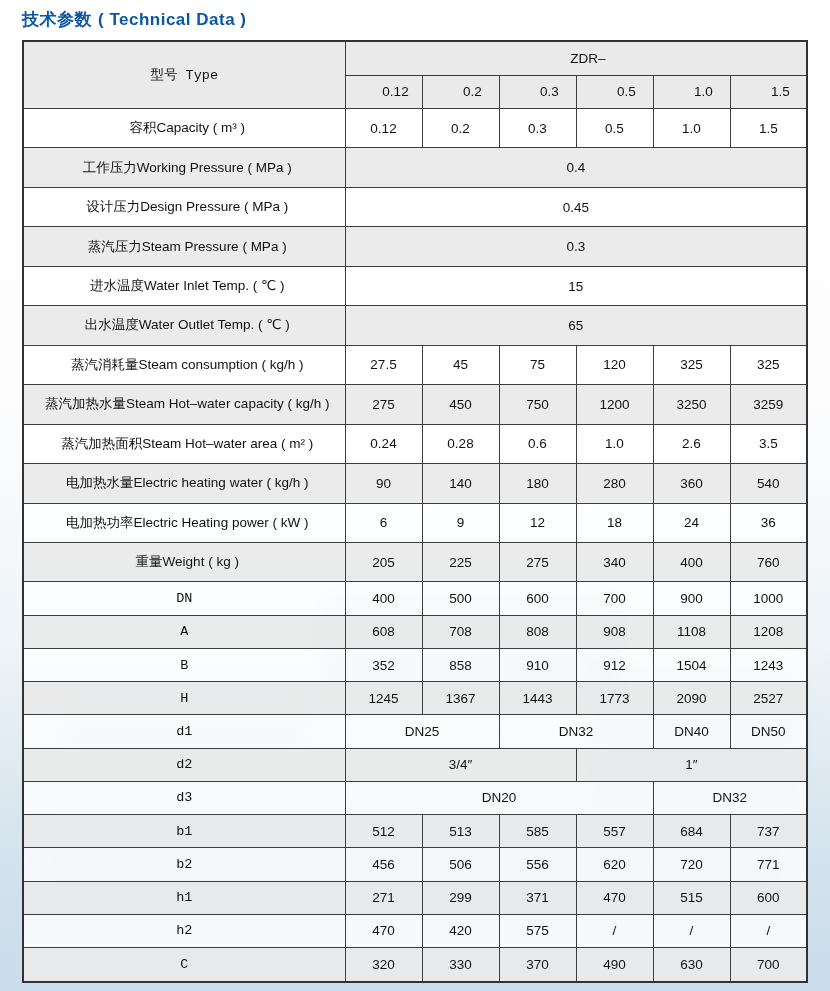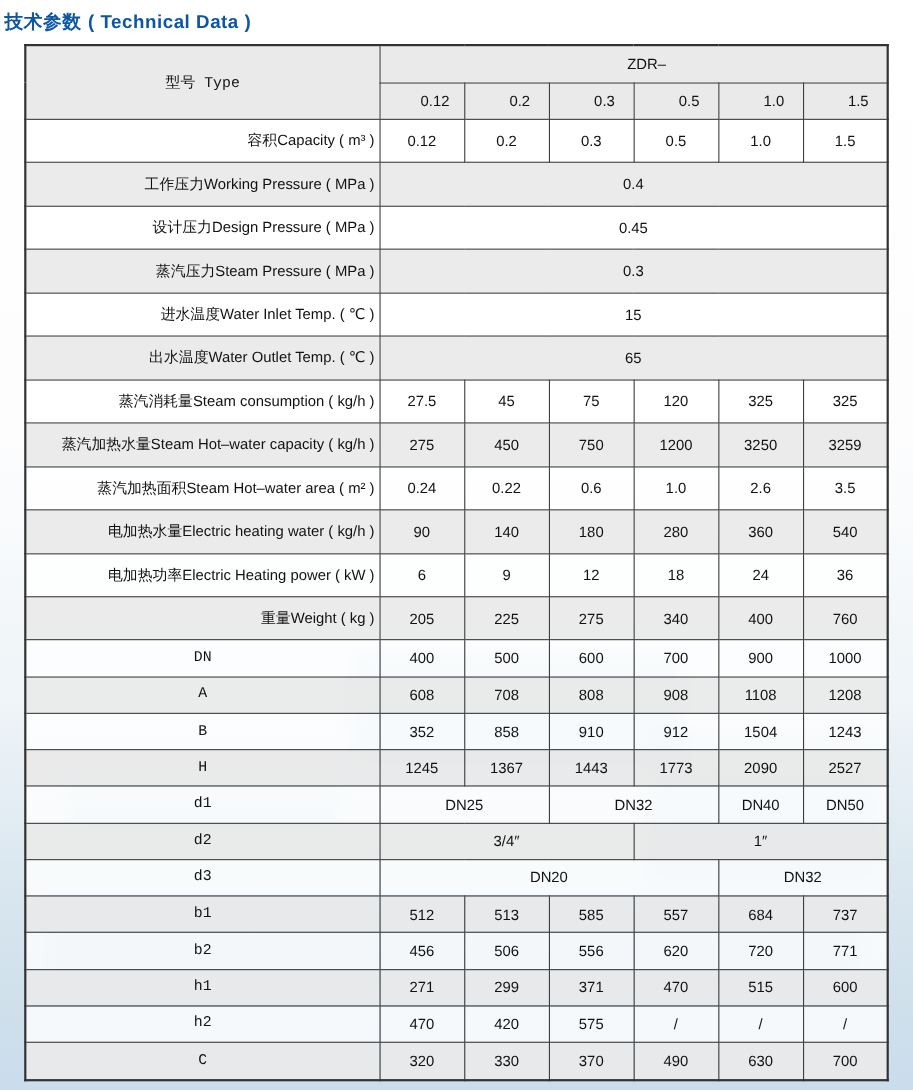--- a/index.html
+++ b/index.html
@@ -10,21 +10,21 @@
     font-family:"Liberation Sans","DejaVu Sans",sans-serif;
     background:linear-gradient(180deg,#ffffff 0%,#fdfdfe 40%,#eef4f8 65%,#d9e6ef 82%,#cfe0eb 92%,#cadded 100%);
   }
   .wm { position:absolute; filter:blur(7px); border-radius:10px; }
   .wm1 { left:320px; top:590px; width:300px; height:110px; background:rgba(140,180,215,0.22); }
   .wm2 { left:40px;  top:820px; width:740px; height:70px;  background:rgba(130,175,210,0.20); }
   .wm3 { left:590px; top:660px; width:210px; height:140px; background:rgba(150,190,220,0.18); }
   .wm4 { left:60px;  top:700px; width:250px; height:60px;  background:rgba(150,190,220,0.13); }
 
   .page-title {
-    position:absolute; left:4px; top:8px;
+    position:absolute; left:22px; top:8px;
     font-size:17px; font-weight:bold; color:#0b57a4; letter-spacing:0.5px;
     white-space:nowrap;
   }
   .page-title .en { margin-left:6px; }
 
   table.tech {
     position:absolute; left:22px; top:40px;
     width:784px; height:943px;
     border-collapse:collapse; table-layout:fixed;
     border:2px solid #323232;
@@ -32,21 +32,21 @@
   .tech td {
     border:1.5px solid #3e3e3e;
     text-align:center; vertical-align:middle;
     font-size:13.5px; color:#121212;
     padding:0 4px;
     overflow:hidden; white-space:nowrap;
   }
   .tech td.hdr { background:rgba(233,233,233,0.95);padding-left:28px; }
   .tech tr.shaded td { background:rgba(233,233,233,0.93); }
   .tech tr.plain  td { background:rgba(255,255,255,0.80); }
-  .tech td.lbl { text-align:right; padding-left:10px; }
+  .tech td.lbl { text-align:center; padding-left:10px; }
   .tech td.lbl.c { text-align:center; padding-left:4px;font-family:Liberation Mono, monospace; }
 </style>
 </head>
 <body>
 
 <div class="wm wm1"></div>
 <div class="wm wm2"></div>
 <div class="wm wm3"></div>
 <div class="wm wm4"></div>
 
@@ -121,21 +121,21 @@
       <td>275</td>
       <td>450</td>
       <td>750</td>
       <td>1200</td>
       <td>3250</td>
       <td>3259</td>
     </tr>
     <tr class="plain">
       <td class="lbl">蒸汽加热面积Steam Hot–water area ( m² )</td>
       <td>0.24</td>
-      <td>0.22</td>
+      <td>0.28</td>
       <td>0.6</td>
       <td>1.0</td>
       <td>2.6</td>
       <td>3.5</td>
     </tr>
     <tr class="shaded">
       <td class="lbl">电加热水量Electric heating water  ( kg/h )</td>
       <td>90</td>
       <td>140</td>
       <td>180</td>

